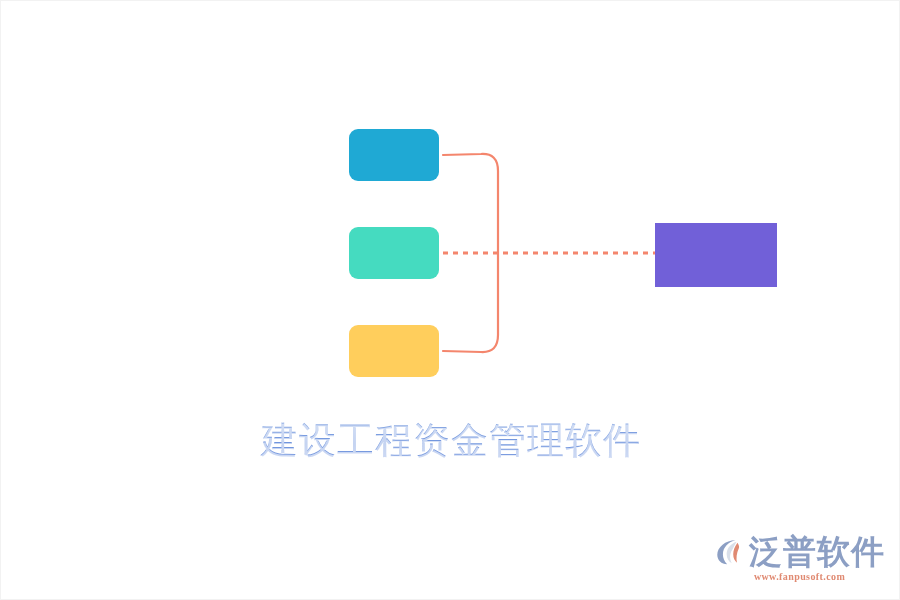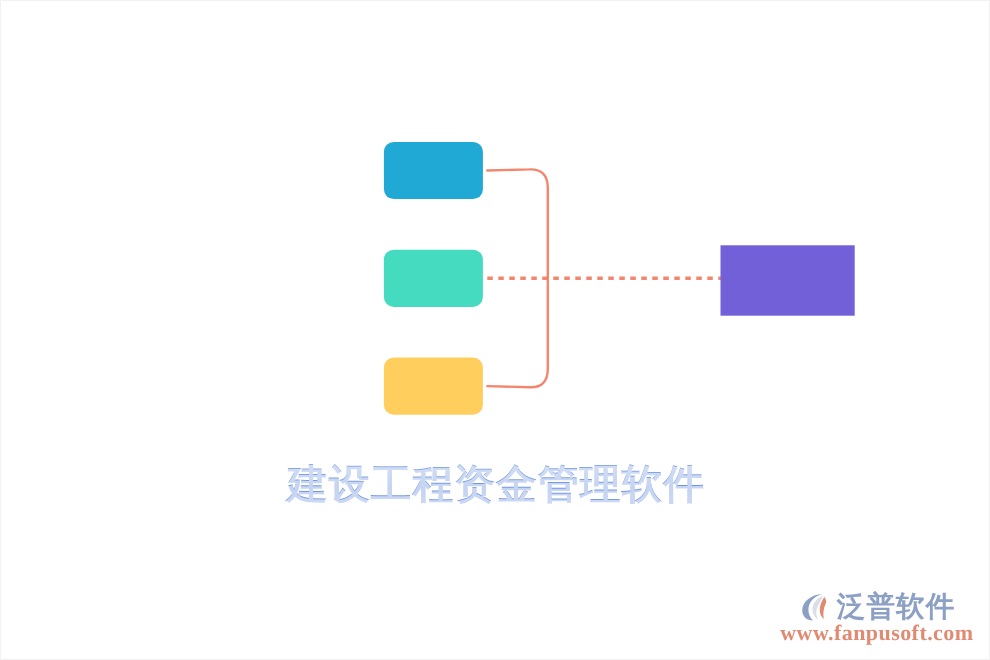--- a/index.html
+++ b/index.html
@@ -67,21 +67,21 @@
     left: 0;
     top: 412px;
     width: 900px;
     text-align: center;
     font-family: "DejaVu Sans", "Liberation Sans", sans-serif;
   }
   .headline-line {
     font-size: 37px;
     line-height: 56px;
     letter-spacing: 1px;
-    font-weight: 700;
+    font-weight: 400;
     background: linear-gradient(180deg, #9db7e8 0%, #6e93dd 55%, #8fa9e4 100%);
     -webkit-background-clip: text;
     background-clip: text;
     color: #7b9ee2;
     -webkit-text-fill-color: transparent;
     text-shadow: 0 1px 0 rgba(255,255,255,0.6);
   }
 
   
   #logo {
@@ -97,29 +97,29 @@
     align-items: center;
   }
   #logo-mark {
     width: 30px;
     height: 30px;
     margin-right: 5px;
     flex: 0 0 auto;
   }
   #logo-name {
     font-family: "DejaVu Sans", "Liberation Sans", sans-serif;
-    font-size: 26px;
+    font-size: 33px;
     line-height: 28px;
     font-weight: 700;
     color: #8c9fc4;
     letter-spacing: 1px;
   }
   #logo-url {
     font-family: "Liberation Serif", serif;
-    font-size: 20px;
+    font-size: 10px;
     line-height: 17px;
     font-weight: 700;
     color: #e08a72;
     letter-spacing: 0.4px;
     margin-top: 1px;
   }
 </style>
 </head>
 <body>
 

